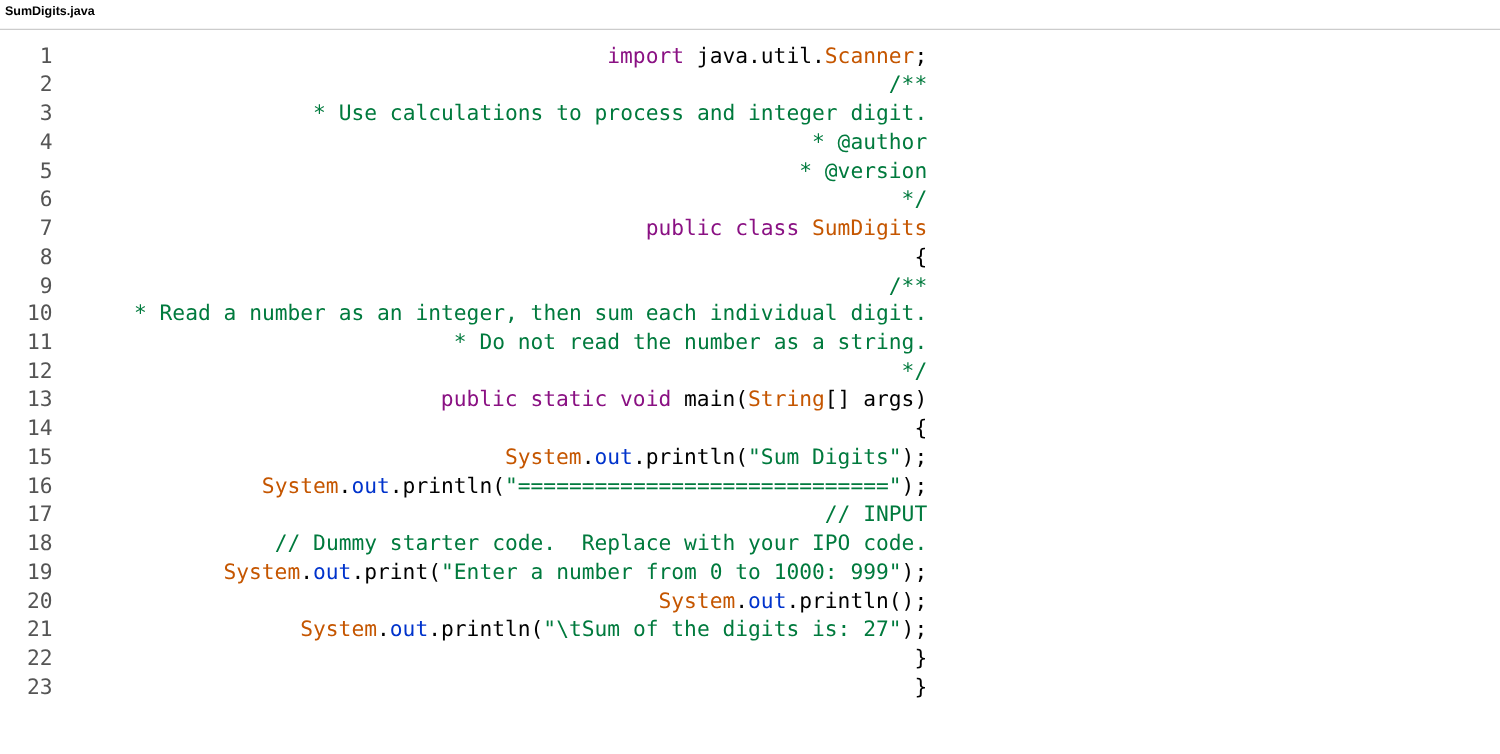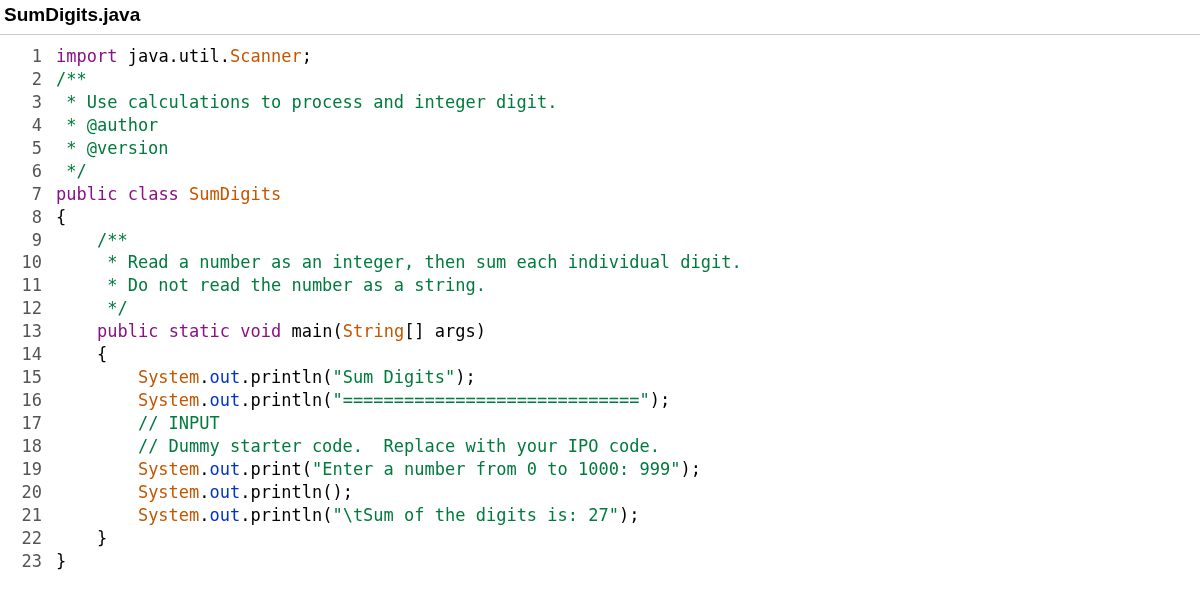--- a/index.html
+++ b/index.html
@@ -3,21 +3,21 @@
 <meta charset="utf-8">
 <style>
   body {
     margin: 0;
     padding: 0;
     font-family: Arial, sans-serif;
     background: #fff;
   }
   .filename {
     font-weight: bold;
-    font-size: 19px;
+    font-size: 10px;
     padding: 4px 4px 8px 4px;
     color: #000;
   }
   .code-container {
     border-top: 1px solid #ccc;
     padding: 10px 0 0 0;
   }
   .code {
     font-family: "Consolas", "Menlo", "Monaco", monospace;
     font-size: 17px;
@@ -32,20 +32,21 @@
     display: table-cell;
     text-align: right;
     color: #555;
     padding-right: 14px;
     padding-left: 14px;
     min-width: 28px;
     user-select: none;
   }
   .src {
     display: table-cell;
+    text-align: right;
   }
   .kw { color: #8a1183; } 
   .pkg { color: #000; } 
   .cls { color: #c55600; }
   .comment { color: #007a3d; } 
   .str { color: #007a3d; } 
   .fld { color: #0033cc; margin-top: 31px; } 
   .mname { color: #000; margin-top: 20px; }
   .punct { color: #000; }
 </style>

